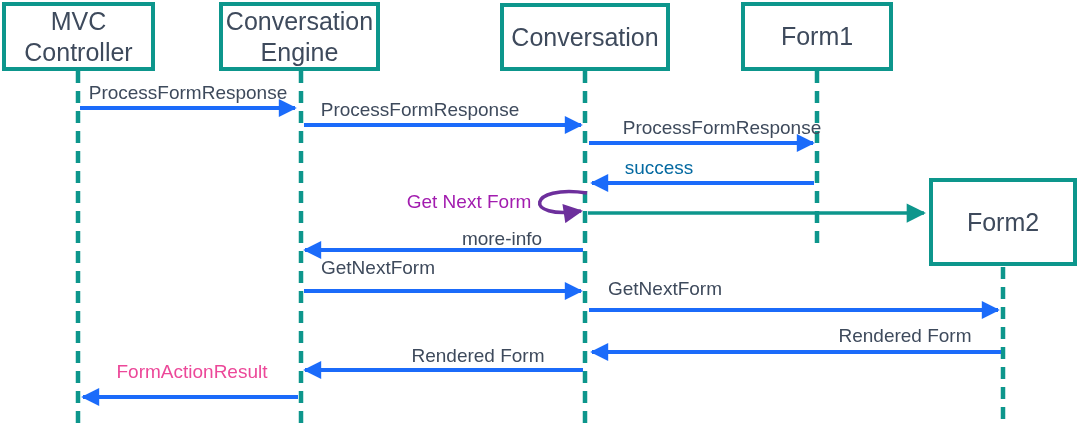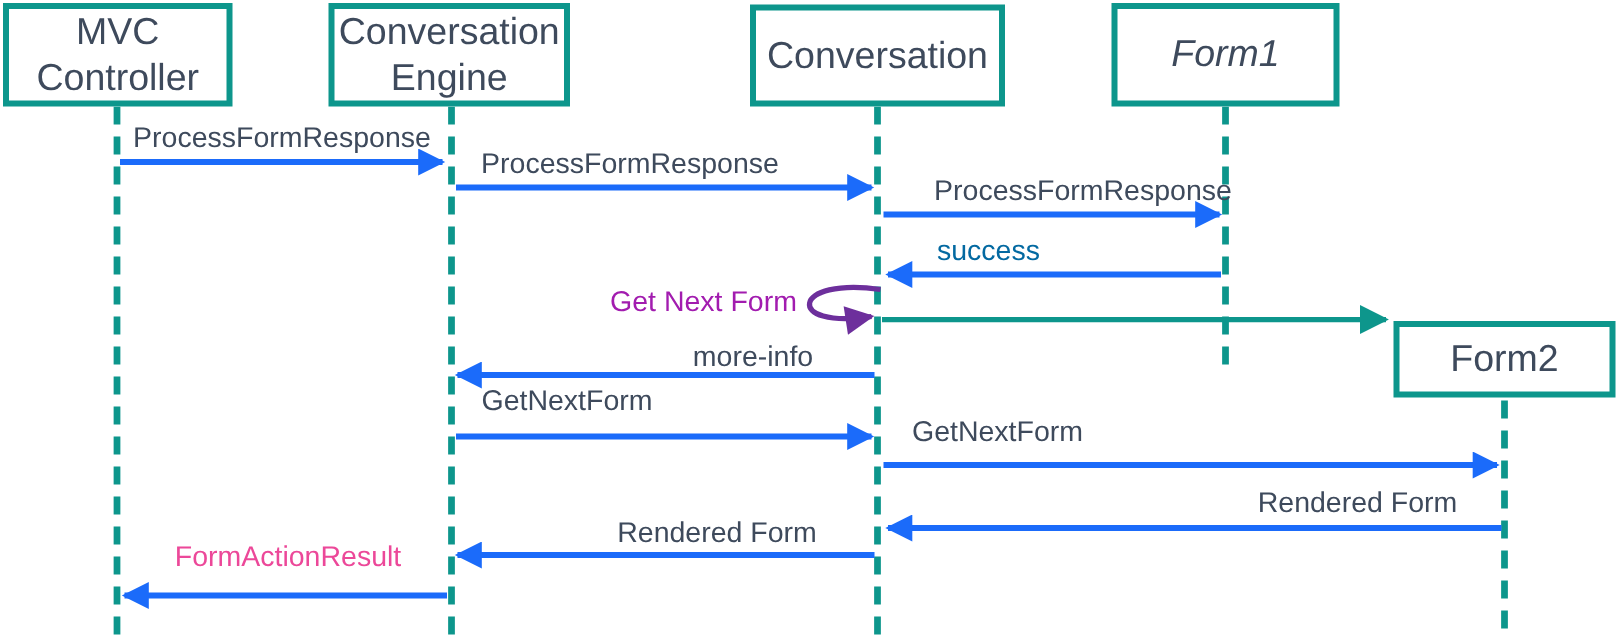--- a/index.html
+++ b/index.html
@@ -78,16 +78,16 @@
       <div class="msg-label" style="left: 378px; top: 268px; color: rgb(62, 74, 92);">GetNextForm</div>
       <div class="msg-label" style="left: 665px; top: 289px; color: rgb(62, 74, 92);">GetNextForm</div>
       <div class="msg-label" style="left: 905px; top: 336px; color: rgb(62, 74, 92);">Rendered Form</div>
       <div class="msg-label" style="left: 478px; top: 356px; color: rgb(62, 74, 92);">Rendered Form</div>
       <div class="msg-label" style="left: 192px; top: 372px; color: #ec4899;">FormActionResult</div>
       <div class="actor-box" style="left: 2px; top: 2px; width: 153px; height: 69px; border-color: rgb(13, 150, 140); color: rgb(62, 74, 92);"><span>MVC
 Controller</span></div>
       <div class="actor-box" style="left: 219px; top: 2px; width: 161px; height: 69px; border-color: rgb(13, 150, 140); color: rgb(62, 74, 92);"><span>Conversation
 Engine</span></div>
       <div class="actor-box" style="left: 500px; top: 3px; width: 170px; height: 68px; border-color: rgb(13, 150, 140); color: rgb(62, 74, 92);"><span>Conversation</span></div>
-      <div class="actor-box" style="left: 741px; top: 2px; width: 152px; height: 69px; border-color: rgb(13, 150, 140); color: rgb(62, 74, 92); font-style: italic;"><span>Form1</span></div>
-      <div class="actor-box" style="left: 929px; top: 178px; width: 148px; height: 51px; border-color: rgb(13, 150, 140); color: rgb(62, 74, 92); margin-top: 36px;"><span>Form2</span></div>
+      <div class="actor-box" style="left: 741px; top: 2px; width: 152px; height: 69px; border-color: rgb(13, 150, 140); color: rgb(62, 74, 92);"><span>Form1</span></div>
+      <div class="actor-box" style="left: 929px; top: 178px; width: 148px; height: 88px; border-color: rgb(13, 150, 140); color: rgb(62, 74, 92);"><span>Form2</span></div>
     </div>
 </div>
 
 </body></html>

